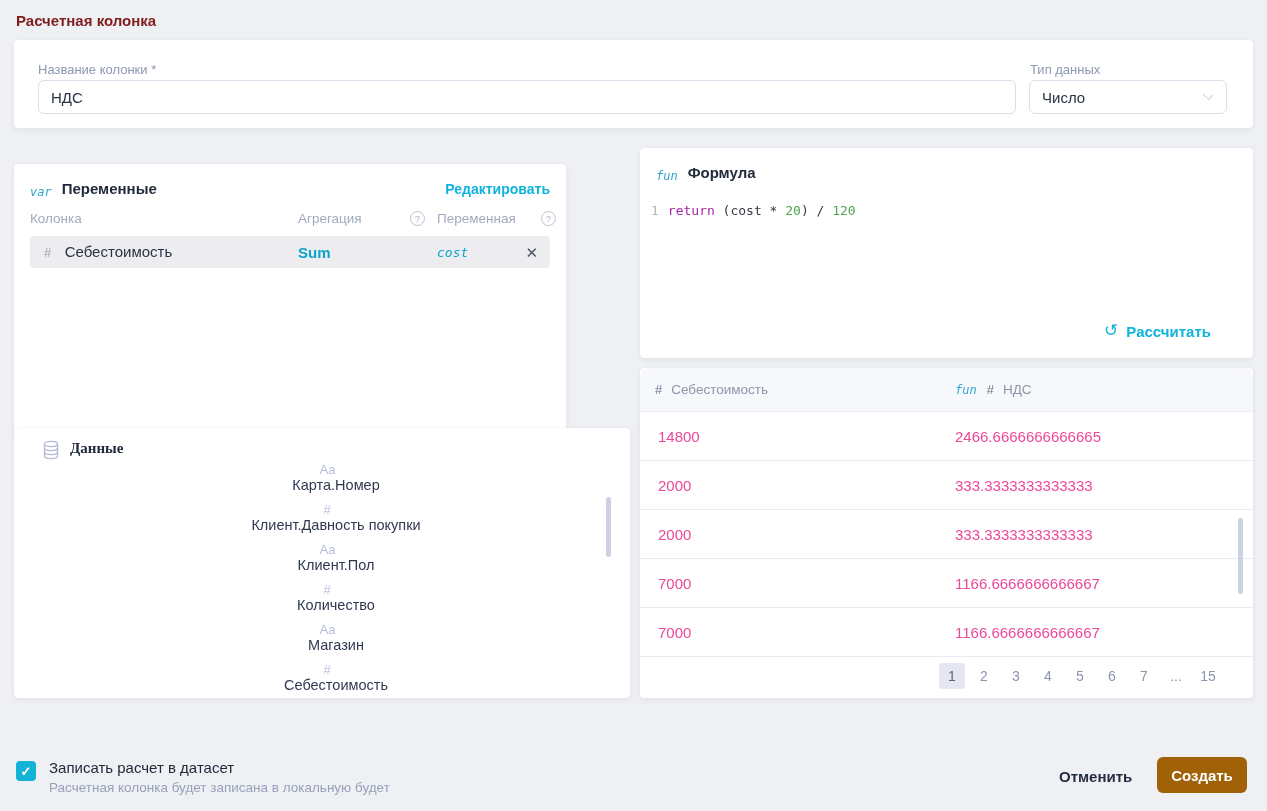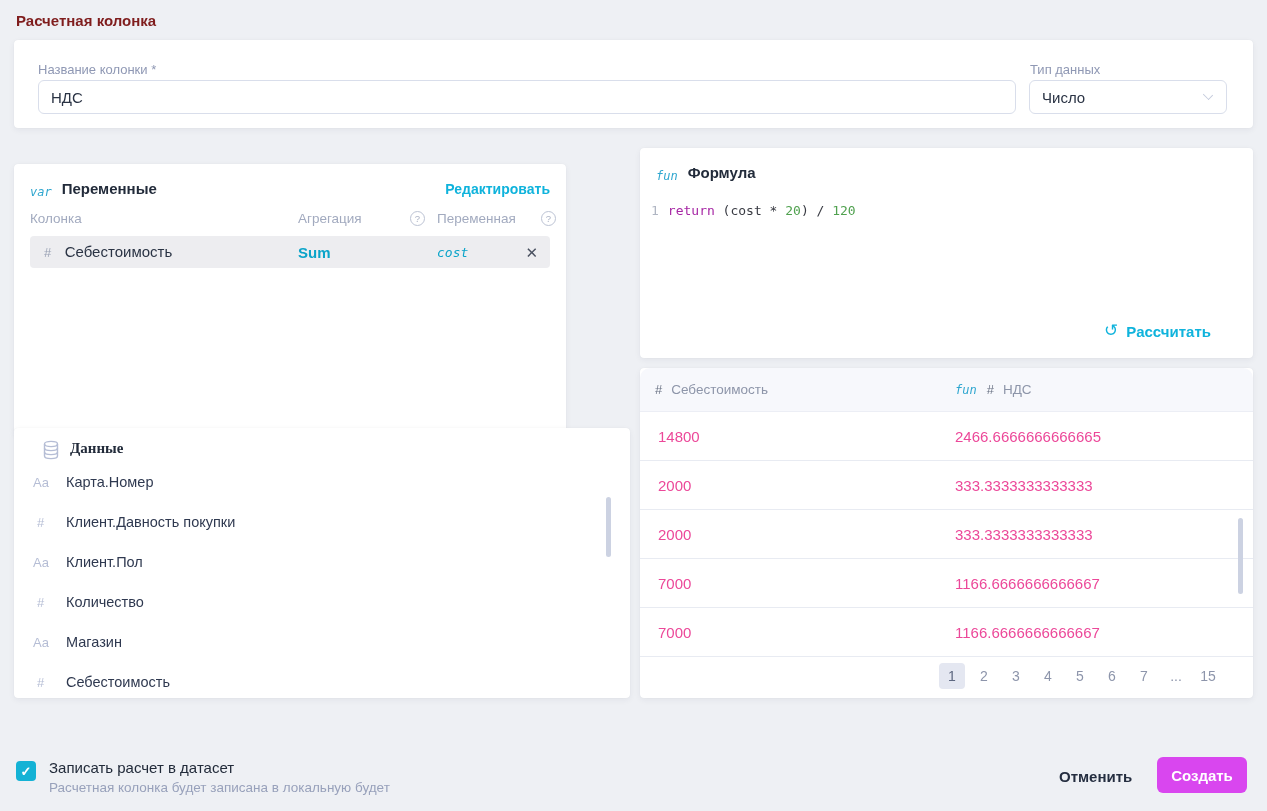--- a/index.html
+++ b/index.html
@@ -120,21 +120,21 @@
     min-width:26px; height:26px; display:flex; align-items:center;
     justify-content:center; border-radius:4px; cursor:pointer;
   }
   .page-item.active { background:#e4e7f1; color:#5d6780; }
   
   .card.data { left:14px; top:428px; width:616px; height:270px; overflow:hidden; }
   .data-head { display:flex; padding:12px 16px 0 28px;font-family:Liberation Serif, serif; }
   .db-icon { margin-right:10px; display:inline-flex; }
   .data-list { margin-top:2px; }
   .data-item {
-    height:40px; display:flex; align-items:center; padding-left:19px; cursor:pointer;
+    height:40px; display:flex; align-items:center; padding-left:19px; cursor:pointer;flex-direction:column;
   }
   .dtype {
     width:24px; font-size:13px; color:#b5bdd5; flex:none;
   }
   .dlabel { font-size:14.5px; color:#2f3950; margin-left:9px; }
   
   .scroll-thumb {
     position:absolute; width:5px; background:#ccd2e2; border-radius:3px;
   }
   .thumb-data { left:606px; top:497px; height:60px; }
@@ -148,21 +148,21 @@
   }
   .check-texts { margin-left:13px; }
   .check-label { font-size:15px; color:#222b3a; }
   .check-hint { font-size:13.5px; color:#98a1bb; margin-top:4px; }
   .cancel-btn {
     position:absolute; left:1053px; top:764px; font-size:15px; font-weight:700;
     color:#252e40; cursor:pointer; padding:4px 6px;
   }
   .create-btn {
     position:absolute; left:1157px; top:757px; width:90px; height:36px;
-    background:#d946ef; color:#fff; border:none; border-radius:6px;
+    background:#a16207; color:#fff; border:none; border-radius:6px;
     font-size:15px; font-weight:700; font-family:"Liberation Sans",sans-serif;
     cursor:pointer;
   }
 </style>
 </head>
 <body>
 
 <div class="page-title">Расчетная колонка</div>
 
 <div class="card top">

